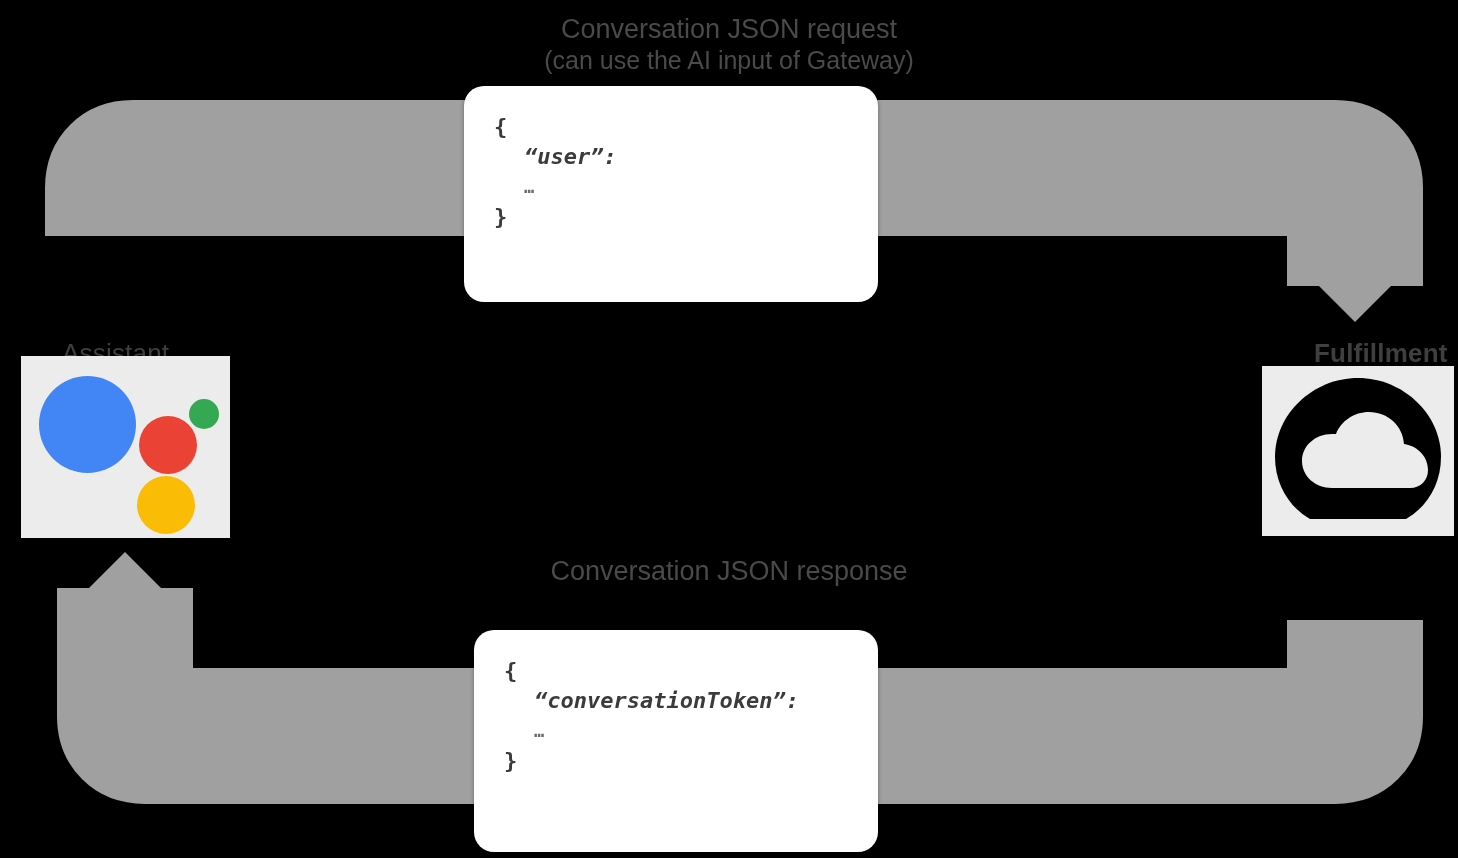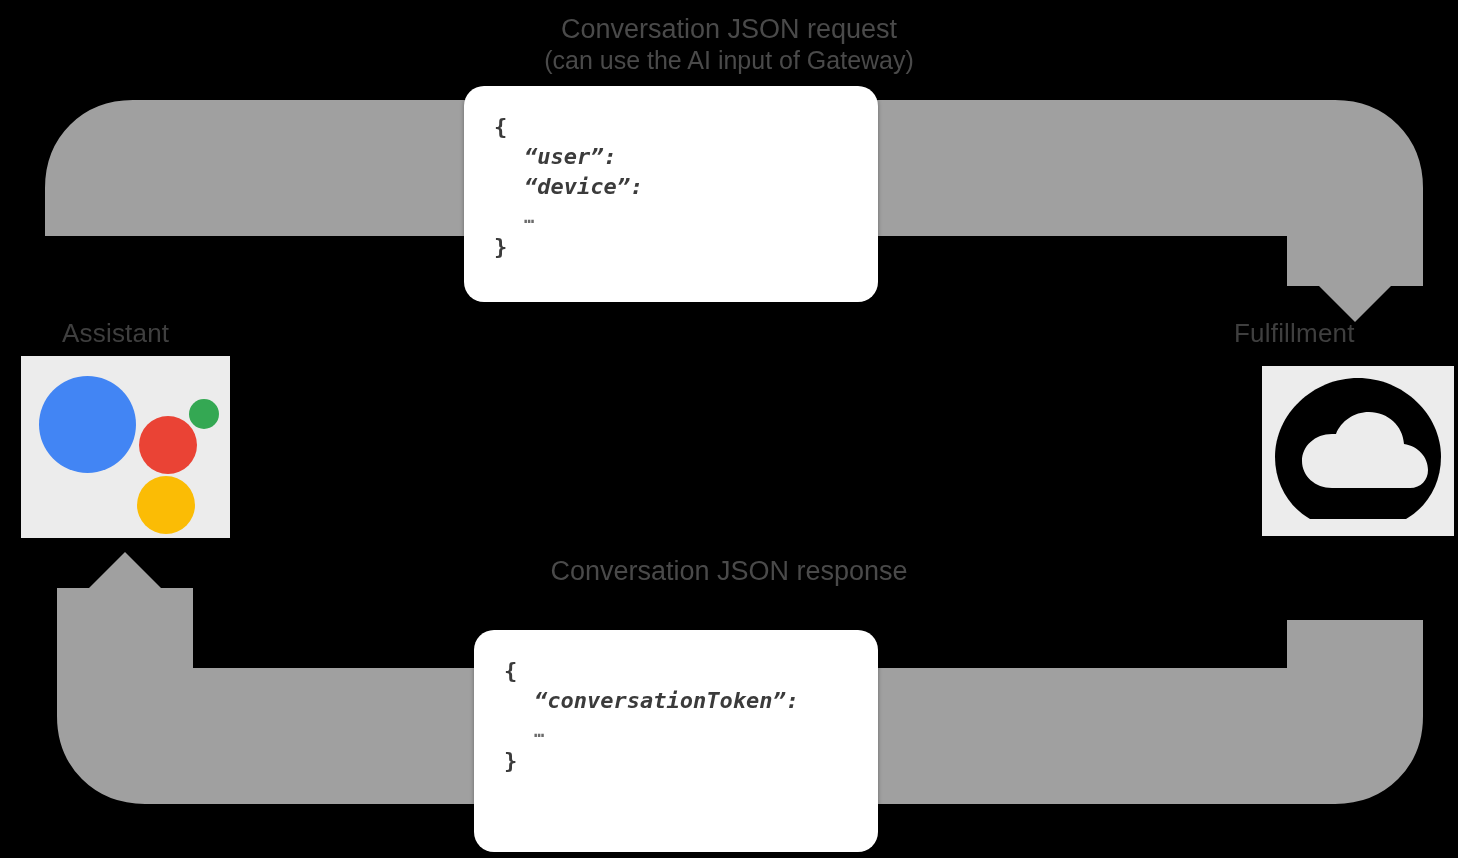--- a/index.html
+++ b/index.html
@@ -20,23 +20,24 @@
   }
 
   
   .node-label {
     position: absolute;
     color: #3f3f3f;
     font-size: 26px;
     font-weight: 400;
     letter-spacing: .2px;
     white-space: nowrap;
+    margin-top: 20px;
   }
   #assistant-label { left: 62px; top: 318px; }
-  #fulfillment-label { left: 1234px; top: 318px; }
+  #fulfillment-label { left: 1314px; top: 318px; font-weight: bold; }
 
   .flow-caption {
     position: absolute;
     width: 1458px;
     left: 0;
     text-align: center;
     color: #4a4a4a;
     white-space: nowrap;
   }
   .flow-caption .line1 {
@@ -112,21 +113,20 @@
     <span class="line2">(can use the AI input of Gateway)</span>
   </div>
 
   <div class="flow-caption" id="response-caption">
     <span class="line1">Conversation JSON response</span>
   </div>
 
   <div class="json-box" id="request-json">
     <div class="json-line">{</div>
     <div class="json-line json-indent">“user”:</div>
-    <div class="json-line json-indent">“device”:</div>
     <div class="json-line json-ellipsis">…</div>
     <div class="json-line">}</div>
   </div>
 
   <div class="json-box" id="response-json">
     <div class="json-line">{</div>
     <div class="json-line json-indent">“conversationToken”:</div>
     <div class="json-line json-ellipsis">…</div>
     <div class="json-line">}</div>
   </div>

